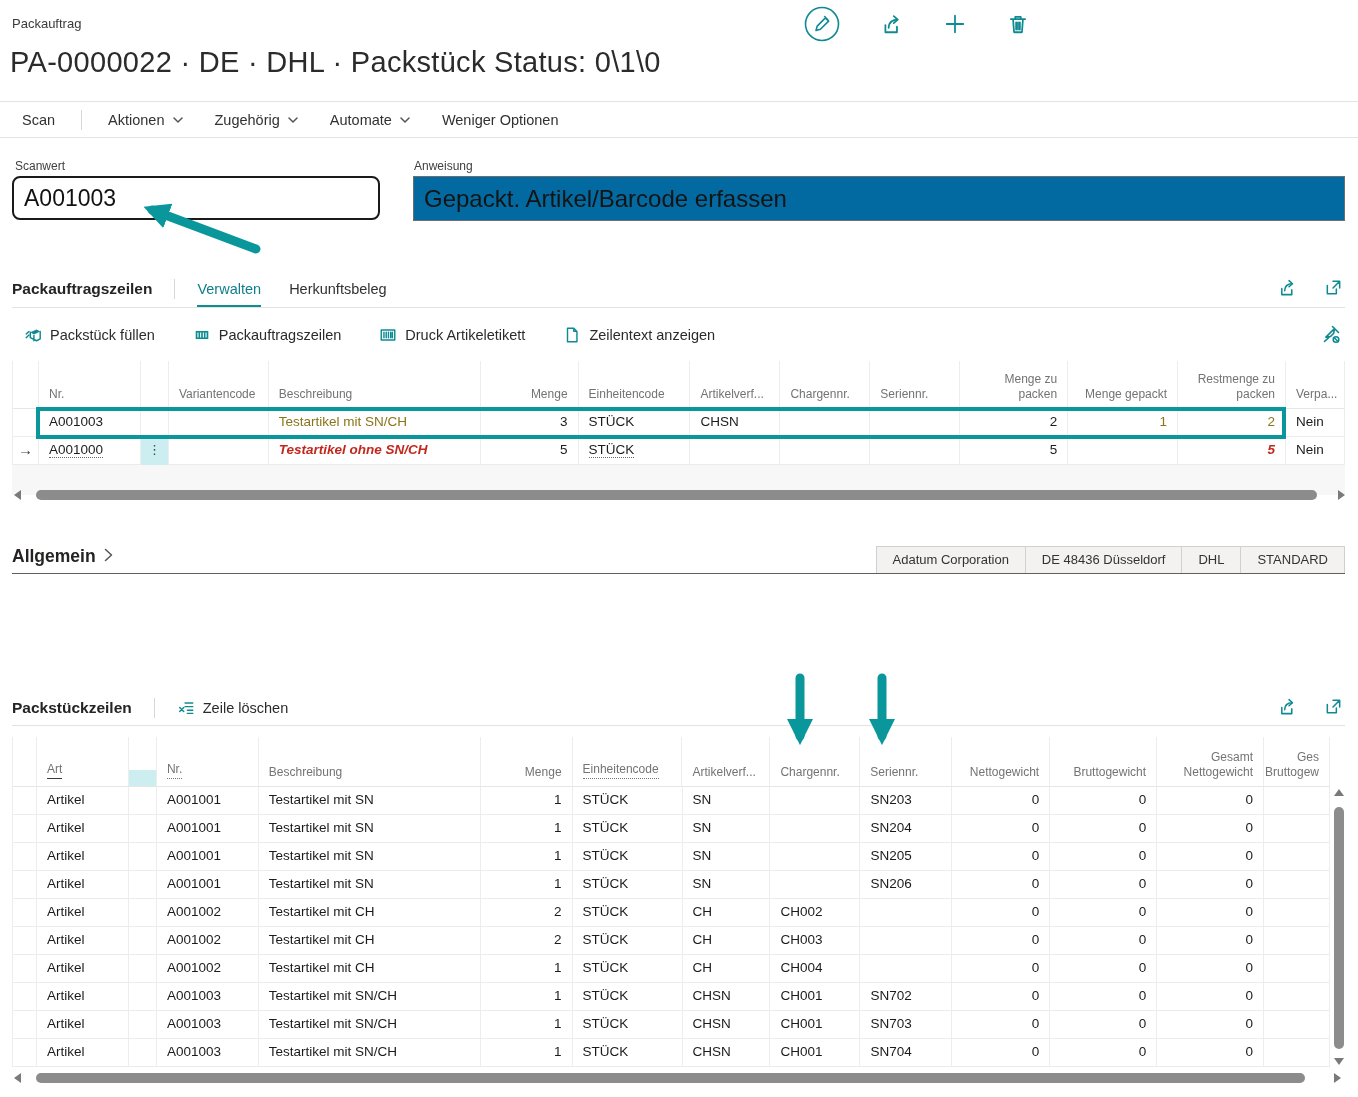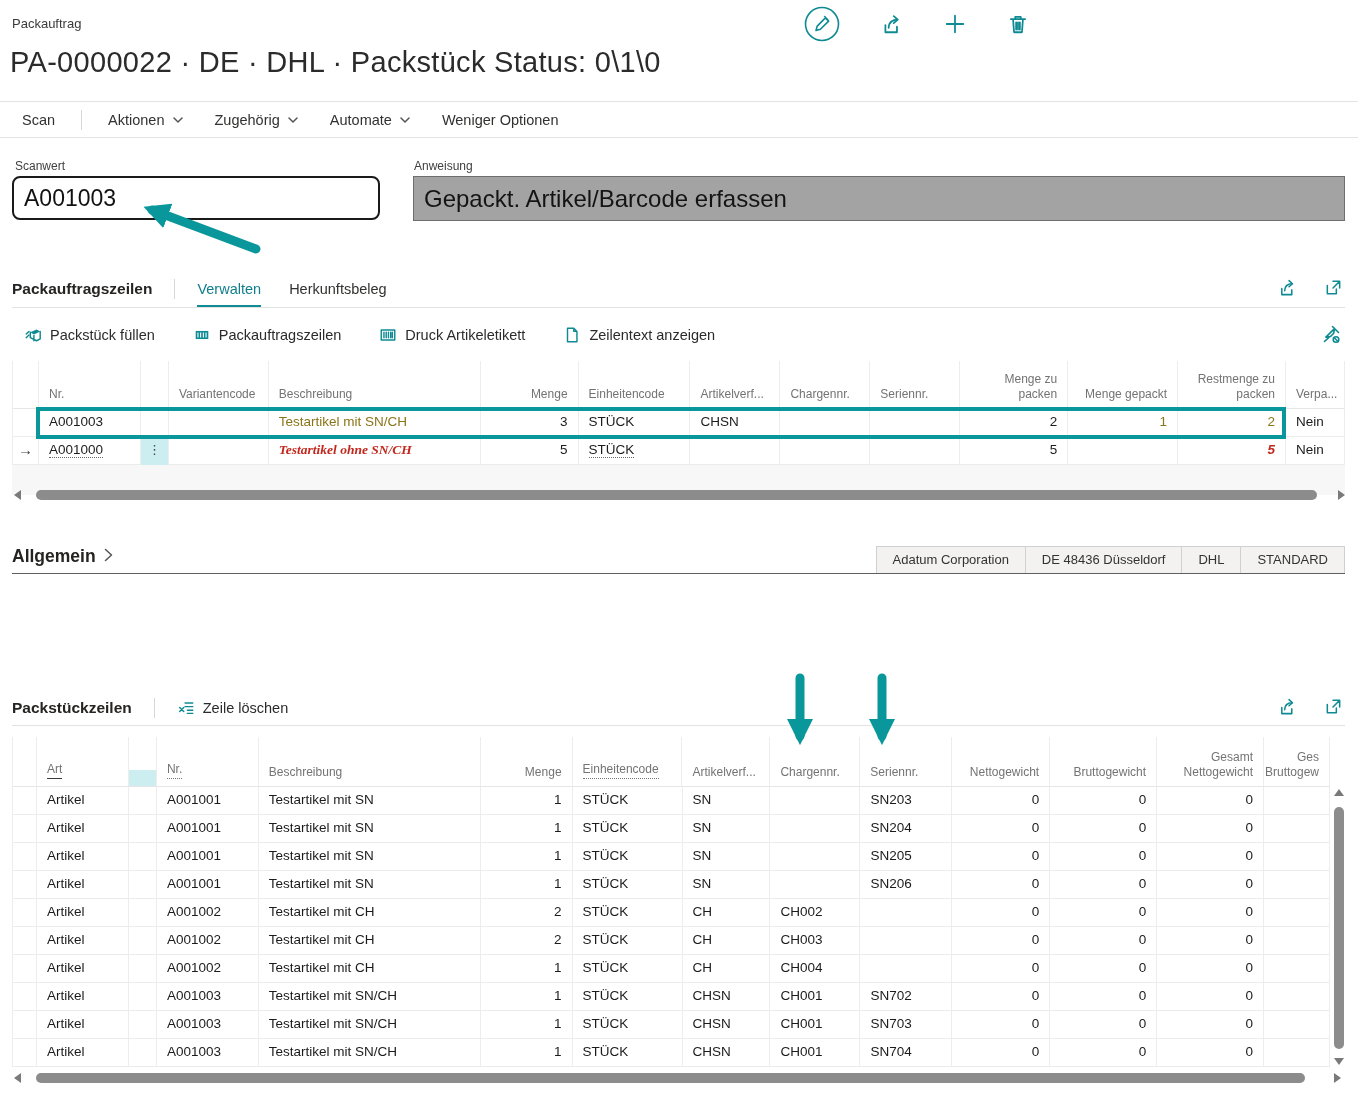--- a/index.html
+++ b/index.html
@@ -17,21 +17,21 @@
            border-bottom:1px solid #e3e3e3;display:flex;align-items:center;padding-left:22px;box-sizing:border-box;}
   .menu-item{font-size:14.5px;color:#323130;margin-right:32px;display:flex;align-items:center;gap:8px;cursor:default;}
   .menu-vdiv{width:1px;height:20px;background:#d8d8d8;margin:0 26px 0 -6px;}
 
   
   .fld-label{position:absolute;font-size:12px;color:#404040;}
   #scan-label{top:159px;left:15px;}
   #scan-input{position:absolute;top:176px;left:12px;width:368px;height:44px;border:2px solid #1a1a1a;border-radius:8px;
               font-size:23px;padding:0 10px;box-sizing:border-box;color:#111;background:#fff;font-family:inherit;}
   #anw-label{top:159px;left:414px;}
-  #anw-box{position:absolute;top:176px;left:413px;width:932px;height:45px;background:#a3a3a3;border:1px solid #6e6e6e;
+  #anw-box{position:absolute;top:176px;left:413px;width:932px;height:45px;background:#0369a1;border:1px solid #6e6e6e;
            box-sizing:border-box;font-size:24px;color:#141414;display:flex;align-items:center;padding-left:10px;}
 
   
   .sec{position:absolute;left:12px;width:1333px;}
   #sec1{top:271px;}
   .sec-head{height:36px;display:flex;align-items:center;border-bottom:1px solid #e3e3e3;position:relative;}
   .sec-title{font-size:15.5px;font-weight:700;color:#252423;}
   .vdiv{width:1px;height:20px;background:#d8d8d8;margin:0 22px;}
   .tab{font-size:14.5px;color:#323130;margin-right:28px;height:100%;display:flex;align-items:center;cursor:default;}
   .tab.active{color:#0f7e8c;box-shadow:inset 0 -2px 0 #0f8b93;}
@@ -280,21 +280,21 @@
           <div class="td al-right k-menge_zu_packen" style="width: 108px;"><span>2</span></div>
           <div class="td al-right k-menge_gepackt st-olive" style="width: 110px;"><span>1</span></div>
           <div class="td al-right k-restmenge_zu_packen st-olive" style="width: 108px;"><span>2</span></div>
           <div class="td al-left k-verpackt" style="width: 59px;"><span>Nein</span></div>
         </div>
         <div class="tr">
           <div class="td al-left k-rowmark" style="width: 26px;"><span>→</span></div>
           <div class="td al-left k-nr st-dotted" style="width: 102px;"><span>A001000</span></div>
           <div class="td al-left k-menu st-menucell" style="width: 28px;"><span>⋮</span></div>
           <div class="td al-left k-variantencode" style="width: 100px;"></div>
-          <div class="td al-left k-beschreibung st-red" style="width: 212px; font-family: Liberation Serif, serif;"><span>Testartikel ohne SN/CH</span></div>
+          <div class="td al-left k-beschreibung st-red" style="width: 212px;"><span>Testartikel ohne SN/CH</span></div>
           <div class="td al-right k-menge" style="width: 98px;"><span>5</span></div>
           <div class="td al-left k-einheitencode st-dotted" style="width: 112px;"><span>STÜCK</span></div>
           <div class="td al-left k-artikelverf" style="width: 90px;"></div>
           <div class="td al-left k-chargennr" style="width: 90px;"></div>
           <div class="td al-left k-seriennr" style="width: 90px;"></div>
           <div class="td al-right k-menge_zu_packen" style="width: 108px;"><span>5</span></div>
           <div class="td al-right k-menge_gepackt" style="width: 110px;"></div>
           <div class="td al-right k-restmenge_zu_packen st-red" style="width: 108px;"><span>5</span></div>
           <div class="td al-left k-verpackt" style="width: 59px;"><span>Nein</span></div>
         </div>

